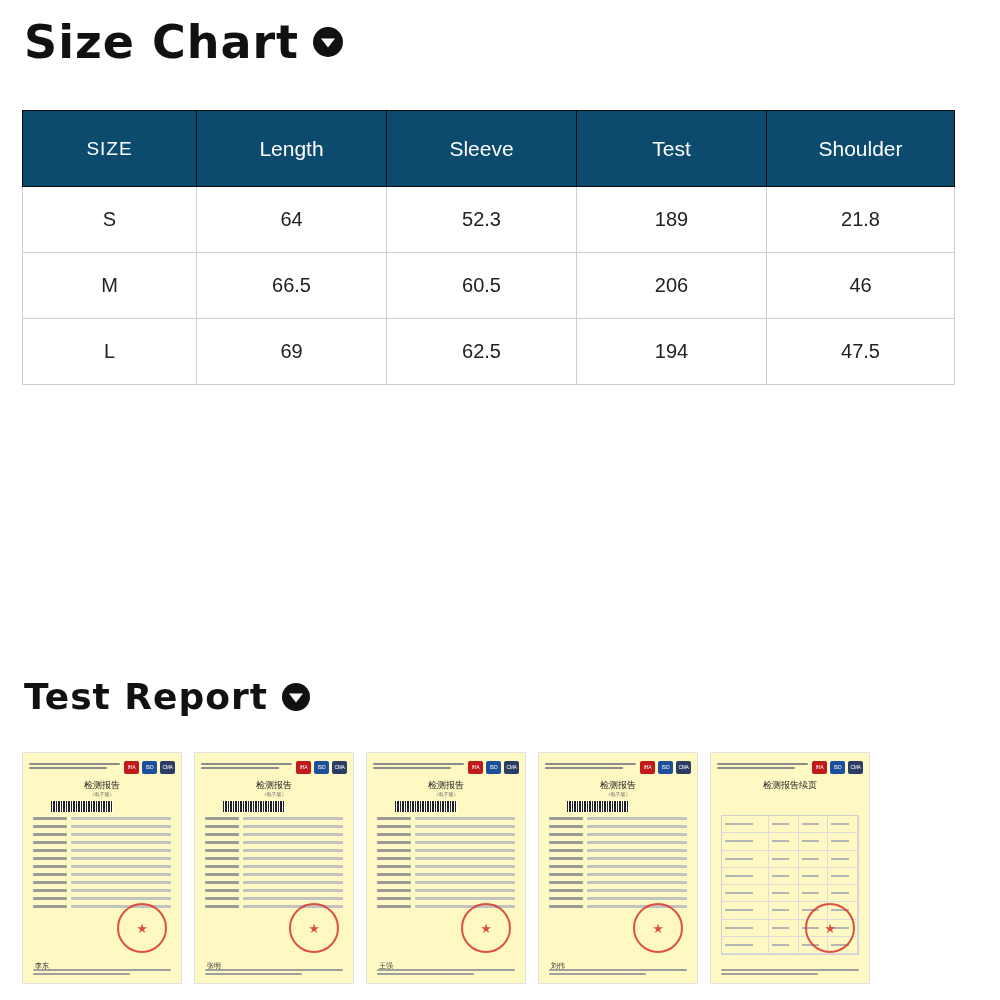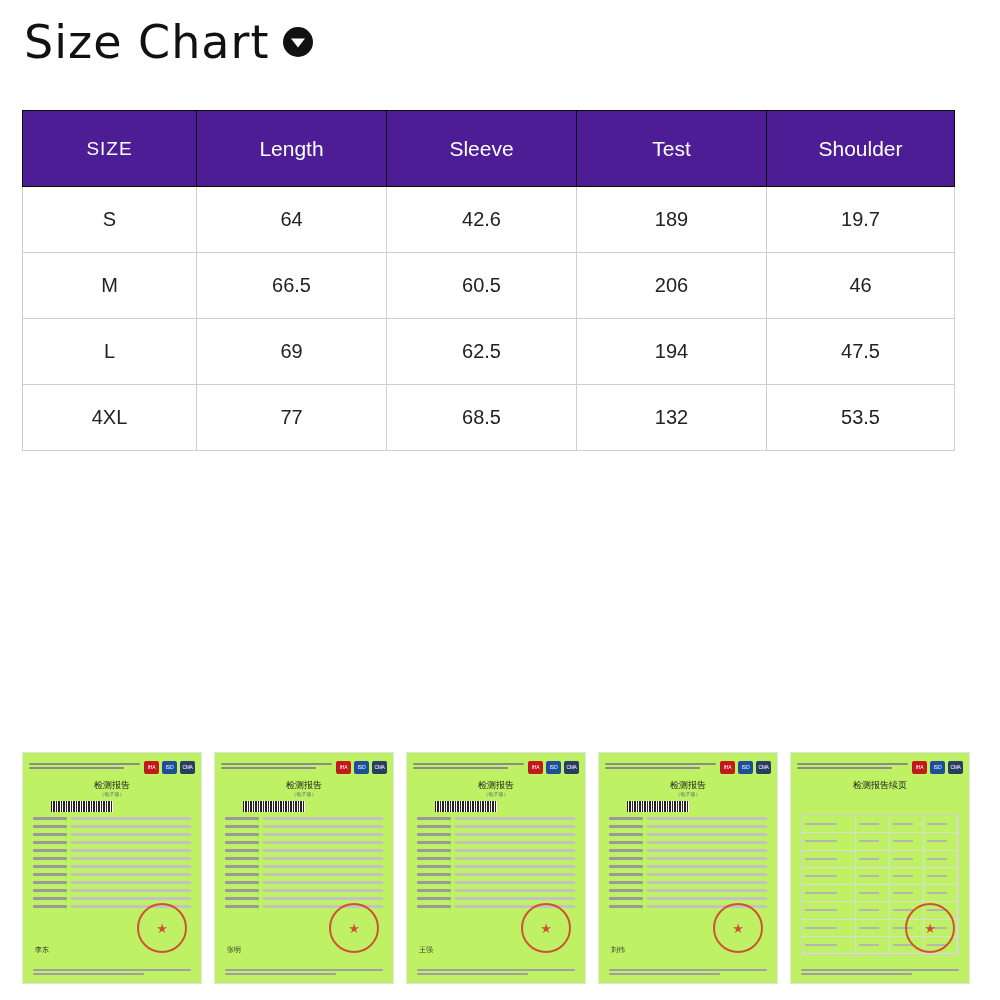--- a/index.html
+++ b/index.html
@@ -24,21 +24,21 @@
   }
 
   
   .section-head {
     display: flex;
     align-items: center;
     gap: 14px;
   }
   .section-head .title {
     font-family: "DejaVu Sans", sans-serif;
-    font-weight: normal;
+    font-weight: bold;
     letter-spacing: 1px;
     color: #111111;
   }
   #size-chart-head {
     position: absolute;
     left: 24px;
     top: 16px;
   }
   #size-chart-head .title {
     font-size: 46px;
@@ -82,21 +82,21 @@
     table-layout: fixed;
   }
   .size-table th,
   .size-table td {
     border: 1px solid #cfcfcf;
     text-align: center;
     font-weight: normal;
     color: #222222;
   }
   .size-table thead th {
-    background: #4c1d95;
+    background: #0c4a6e;
     color: #ffffff;
     border-color: #0a0a0a;
     height: 73px;
     font-size: 21px;
   }
   .size-table thead th:first-child {
     font-size: 19px;
     letter-spacing: 1px;
   }
   .size-table tbody td {
@@ -113,23 +113,23 @@
   
   .reports {
     position: absolute;
     left: 22px;
     top: 752px;
     width: 956px;
     display: flex;
     gap: 12px;
   }
   .report-card {
-    width: 180px;
+    width: 160px;
     height: 232px;
-    background: #bef264;
+    background: #fef9c3;
     border: 1px solid #e2e2e2;
     position: relative;
     overflow: hidden;
     box-sizing: border-box;
   }
   .rpt-topbar {
     position: absolute;
     left: 6px;
     right: 6px;
     top: 6px;
@@ -264,21 +264,21 @@
   .rpt-footer {
     position: absolute;
     left: 10px;
     right: 10px;
     bottom: 6px;
   }
   .rpt-footer .mini-line { background: #9f9f9f; }
   .sig {
     position: absolute;
     left: 12px;
-    bottom: 28px;
+    bottom: 12px;
     font-size: 7px;
     color: #333;
     font-family: "DejaVu Serif", serif;
   }
 </style>
 </head>
 <body>
 
 <div class="page">
 
@@ -301,48 +301,45 @@
         <th>Length</th>
         <th>Sleeve</th>
         <th>Test</th>
         <th>Shoulder</th>
       </tr>
     </thead>
     <tbody>
       <tr>
         <td>S</td>
         <td>64</td>
-        <td>42.6</td>
+        <td>52.3</td>
         <td>189</td>
-        <td>19.7</td>
+        <td>21.8</td>
       </tr>
       <tr>
         <td>M</td>
         <td>66.5</td>
         <td>60.5</td>
         <td>206</td>
         <td>46</td>
       </tr>
       <tr>
         <td>L</td>
         <td>69</td>
         <td>62.5</td>
         <td>194</td>
         <td>47.5</td>
       </tr>
-      <tr>
-        <td>4XL</td>
-        <td>77</td>
-        <td>68.5</td>
-        <td>132</td>
-        <td>53.5</td>
-      </tr>
     </tbody>
   </table>
 
+  <div class="section-head" id="test-report-head">
+    <span class="title">Test Report</span>
+    <span class="caret caret-sm"></span>
+  </div>
 
   <div class="reports">
 
     <div class="report-card">
       <div class="rpt-topbar">
         <div class="head-lines">
           <div class="mini-line" style="width:100%"></div>
           <div class="mini-line" style="width:86%"></div>
         </div>
         <div class="badges">

